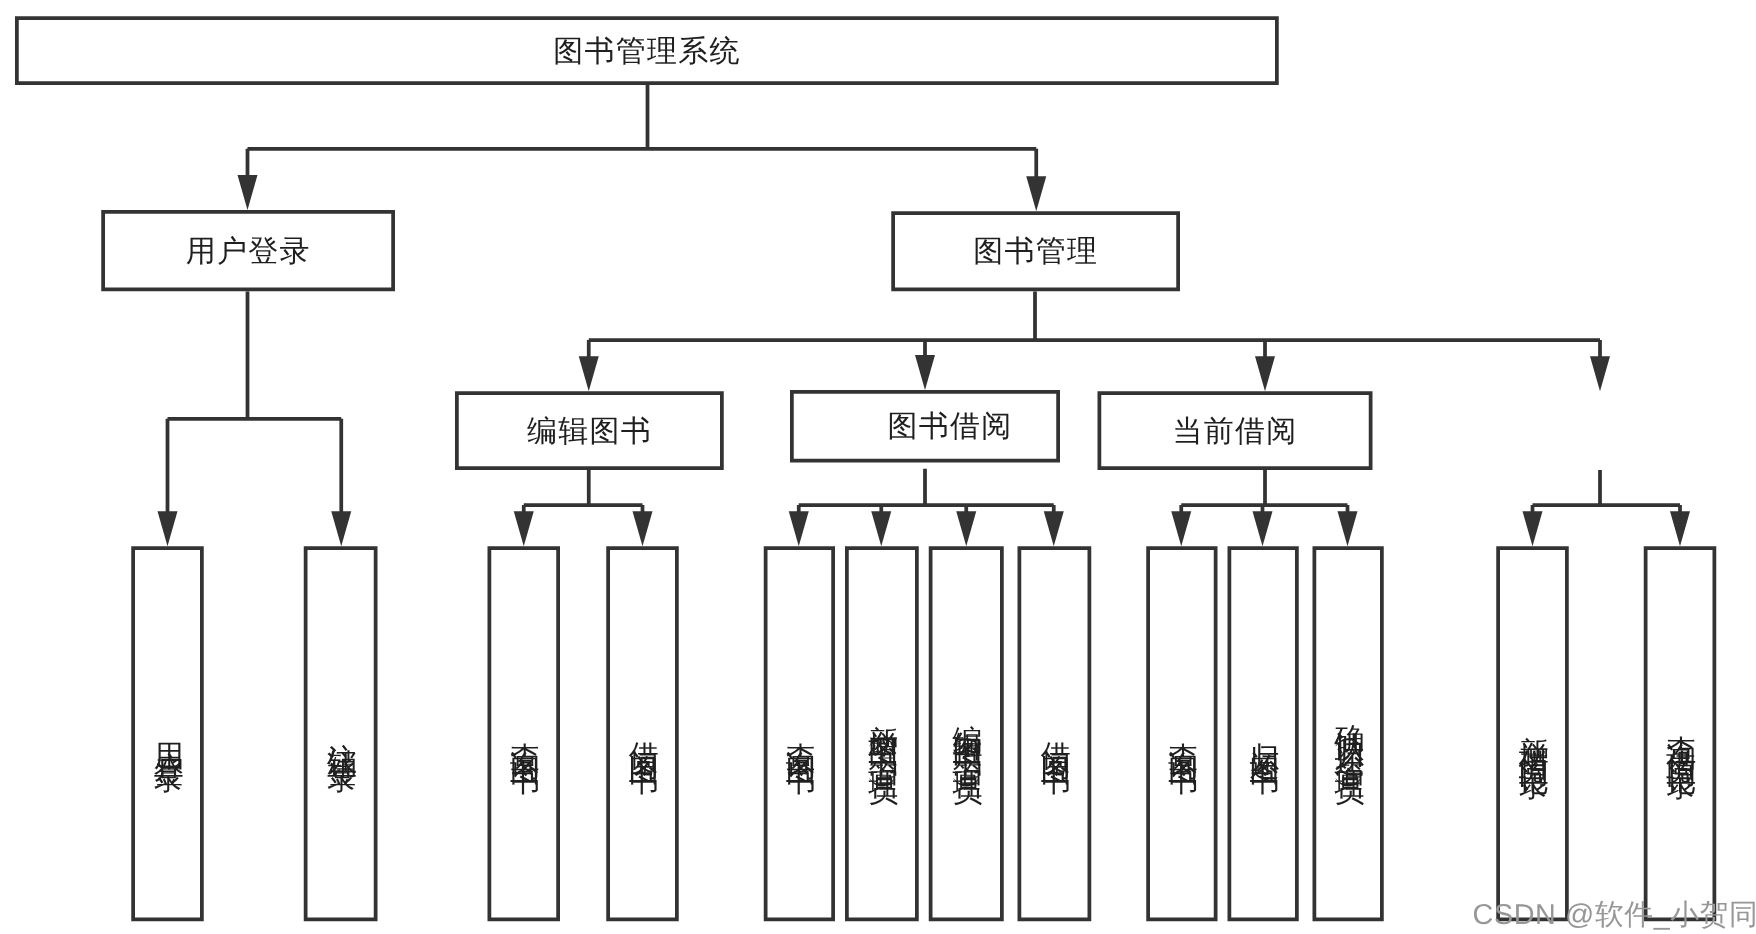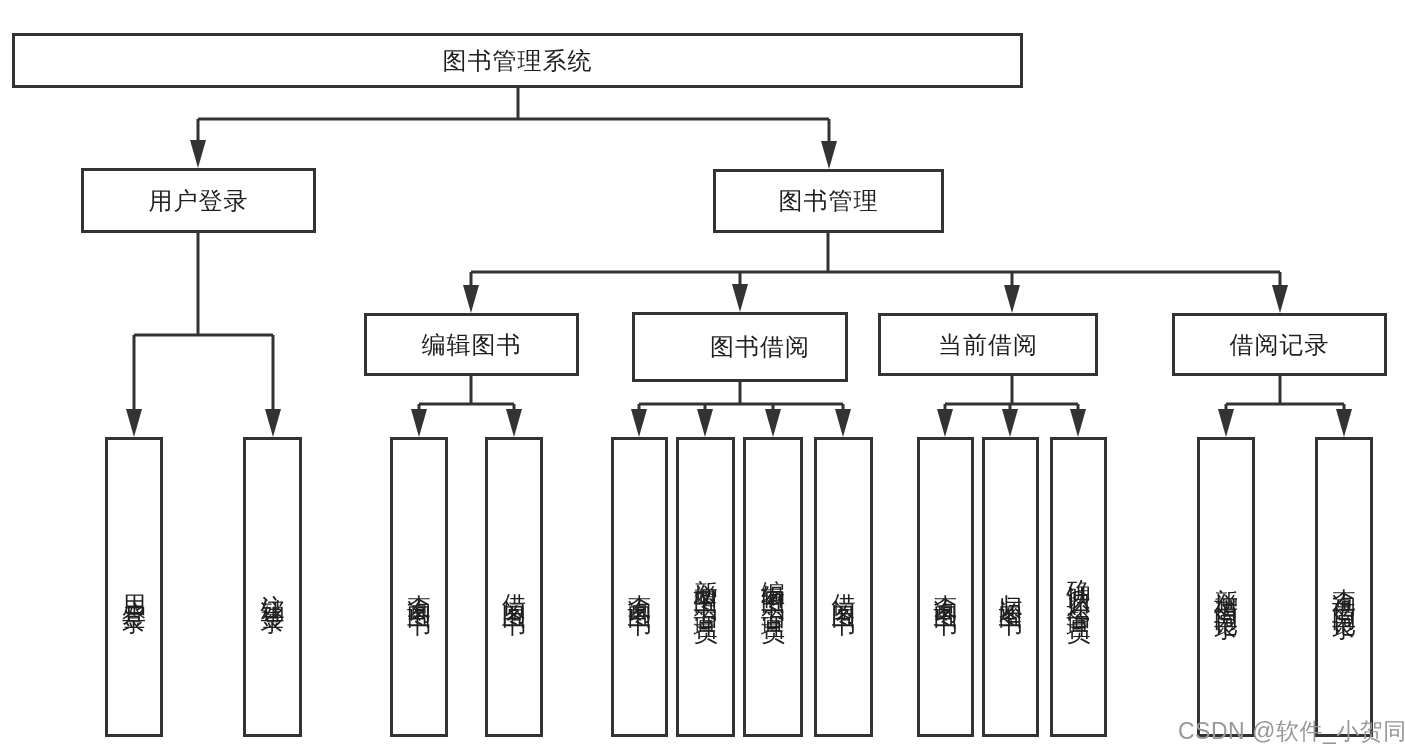--- a/index.html
+++ b/index.html
@@ -40,27 +40,27 @@
   .node.leaf {
     top: 437px;
     height: 300px;
     writing-mode: vertical-rl;
     text-orientation: mixed;
     font-size: 24px;
     letter-spacing: 6px;
     line-height: 1;
   }
   
-  .pos-root        { left: 12px;   top: 13px;  width: 1011px; height: 55px; margin-top: 20px; }
+  .pos-root        { left: 12px;   top: 13px;  width: 1011px; height: 55px; }
   
   .pos-userlogin   { left: 81px;   top: 168px; width: 235px;  height: 65px; }
   .pos-bookmgmt    { left: 713px;  top: 169px; width: 231px;  height: 64px; }
   
   .pos-newbook     { left: 364px;  top: 313px; width: 215px;  height: 63px; }
-  .pos-bookborrow  { left: 632px;  top: 312px; width: 216px;  height: 70px; padding-left: 40px; }
+  .pos-bookborrow  { left: 632px;  top: 312px; width: 216px;  height: 58px; padding-left: 40px; }
   .pos-curborrow   { left: 878px;  top: 313px; width: 220px;  height: 63px; }
   .pos-records     { left: 1172px; top: 313px; width: 215px;  height: 63px; }
   
   .pos-l1  { left: 105px;  width: 58px; }
   .pos-l2  { left: 243px;  width: 59px; }
   .pos-l3  { left: 390px;  width: 58px; }
   .pos-l4  { left: 485px;  width: 58px; }
   .pos-l5  { left: 611px;  width: 57px; }
   .pos-l6  { left: 676px;  width: 59px; }
   .pos-l7  { left: 743px;  width: 60px; }
@@ -123,21 +123,20 @@
   </svg>
 
   <div class="node hbox pos-root">图书管理系统</div>
 
   <div class="node hbox pos-userlogin">用户登录</div>
   <div class="node hbox pos-bookmgmt">图书管理</div>
 
   <div class="node hbox pos-newbook">编辑图书</div>
   <div class="node hbox pos-bookborrow">图书借阅</div>
   <div class="node hbox pos-curborrow">当前借阅</div>
-  <div class="node hbox pos-records">借阅记录</div>
 
   <div class="node leaf pos-l1">用户登录</div>
   <div class="node leaf pos-l2">注销登录</div>
   <div class="node leaf pos-l3">查询图书</div>
   <div class="node leaf pos-l4">借阅图书</div>
   <div class="node leaf pos-l5">查询图书</div>
   <div class="node leaf pos-l6">新增图书（管理员）</div>
   <div class="node leaf pos-l7">编辑图书（管理员）</div>
   <div class="node leaf pos-l8">借阅图书</div>
   <div class="node leaf pos-l9">查询图书</div>

